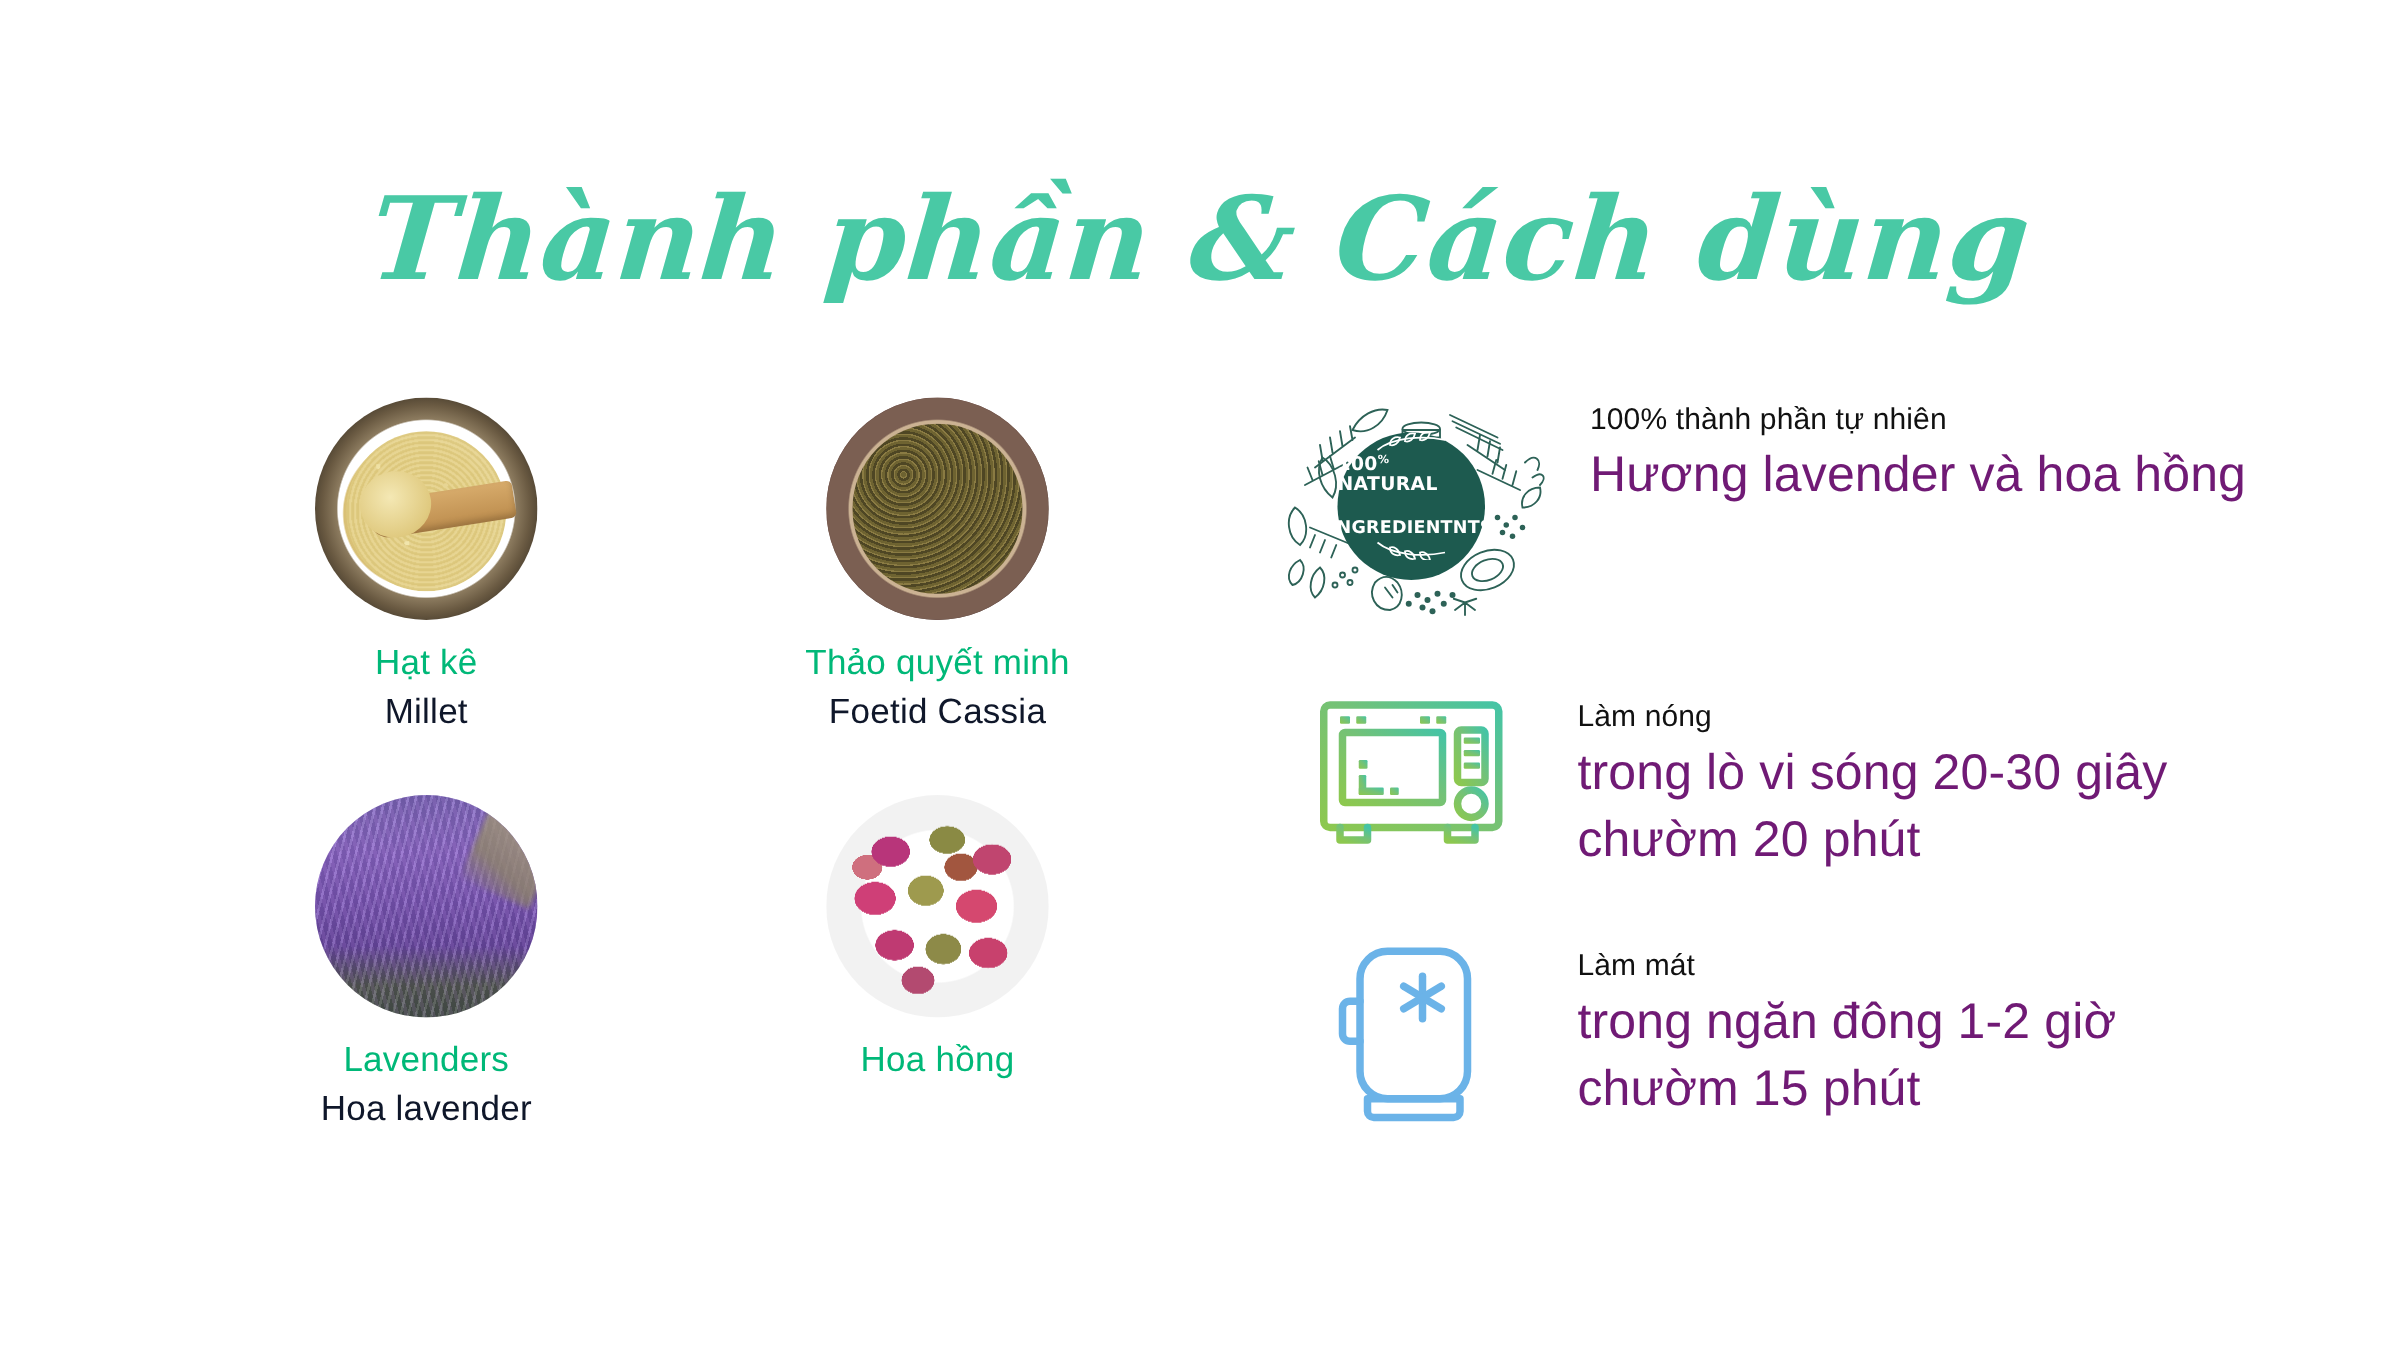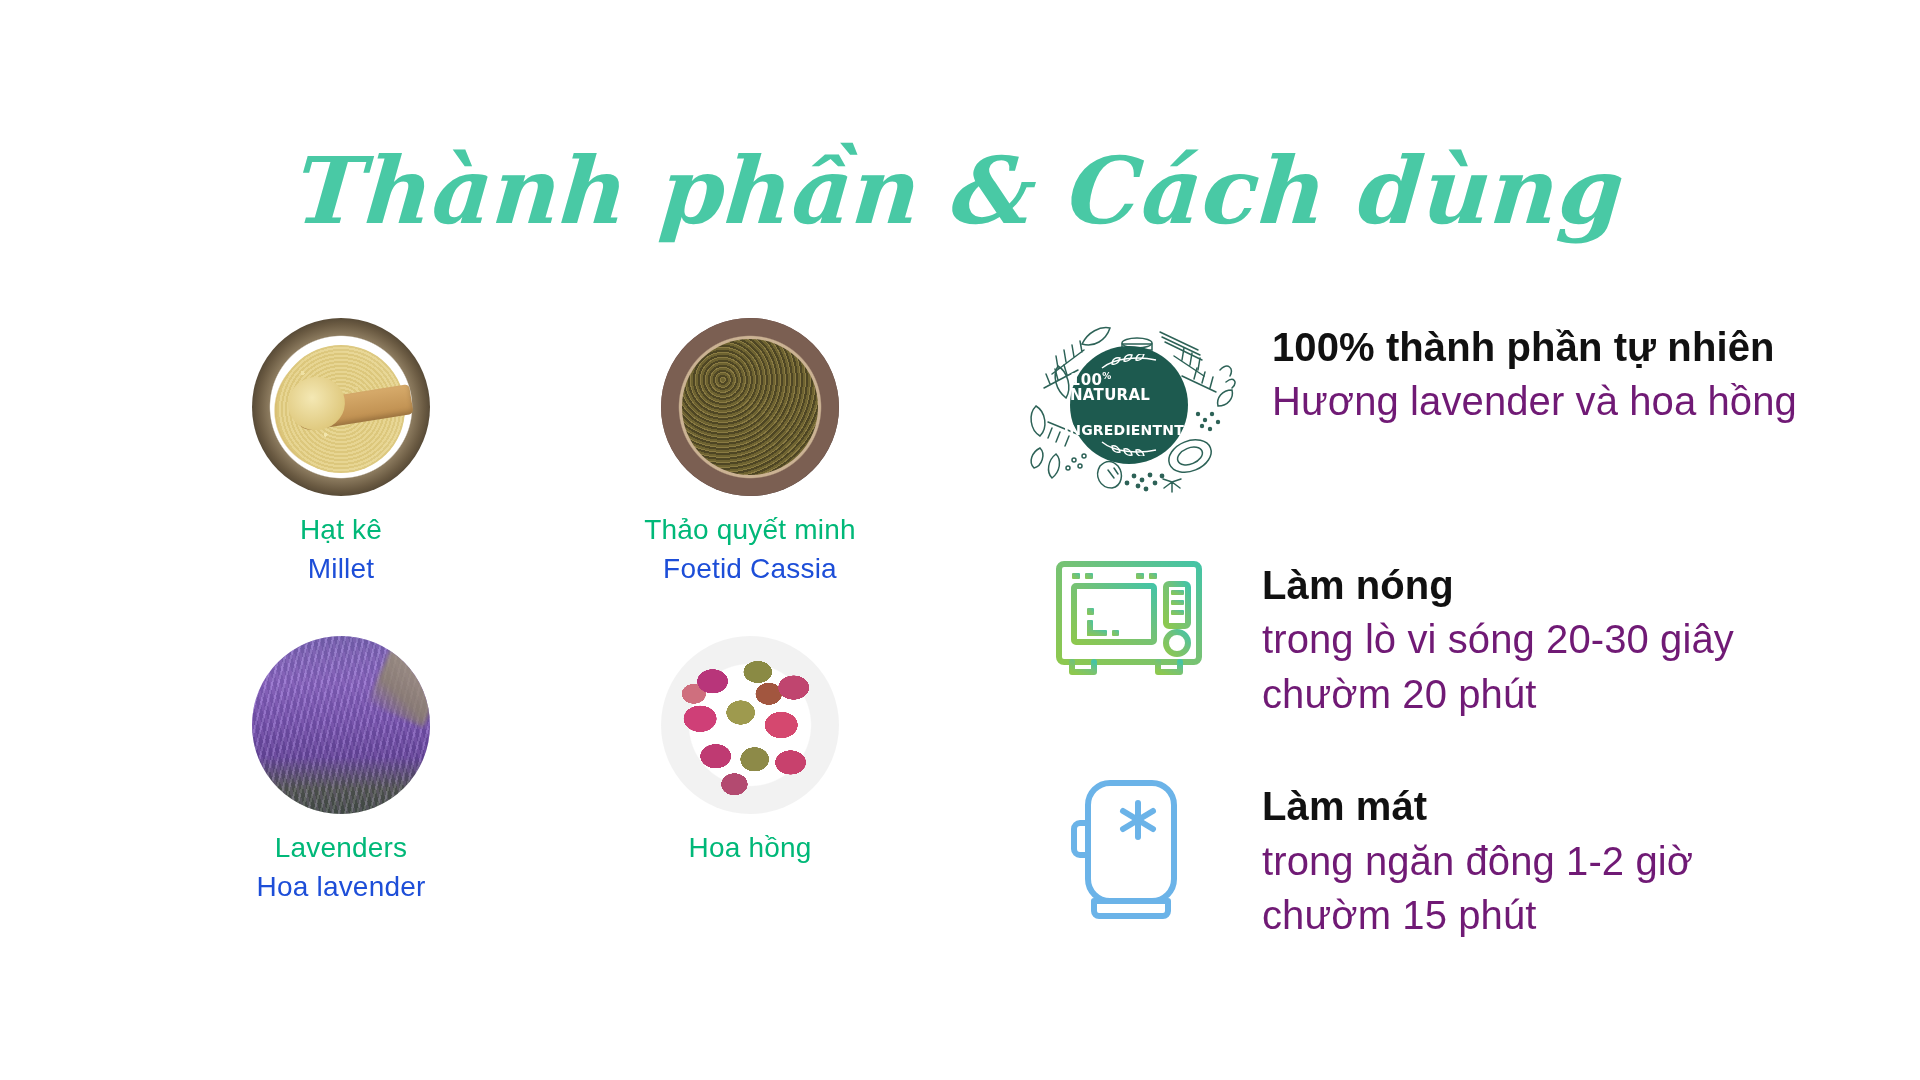--- a/index.html
+++ b/index.html
@@ -156,21 +156,21 @@
   .ing-vi {
     font-size: 28px;
     font-weight: 400;
     color: #00B878;
     line-height: 1.32;
     letter-spacing: .2px;
   }
   .ing-en {
     font-size: 28px;
     font-weight: 400;
-    color: #1d4ed8;
+    color: #0f172a;
     line-height: 1.32;
     letter-spacing: .2px;
     margin-top: 2px;
   }
 
   
   .instructions {
     position: absolute;
     top: 310px;
     left: 1020px;
@@ -187,22 +187,22 @@
     min-width: 218px;
     display: flex;
     justify-content: center;
     align-items: flex-start;
   }
   .instr-icon.badge-slot { padding-top: 0; }
   .instr-icon.dev-slot { padding-top: 8px; }
 
   .instr-text { padding-top: 10px; }
   .instr-title {
-    font-size: 40px;
-    font-weight: 700;
+    font-size: 24px;
+    font-weight: 400;
     color: #111111;
     line-height: 1.36;
     letter-spacing: .1px;
   }
   .instr-line {
     font-size: 40px;
     font-weight: 400;
     color: #701a75;
     line-height: 1.36;
     letter-spacing: .1px;
@@ -216,21 +216,21 @@
   }
   .badge-leaves { position:absolute; inset:0; }
   .badge-disc {
     position:absolute;
     left: 50%; top: 50%;
     transform: translate(-50%,-50%);
     width: 118px; height: 118px;
     border-radius: 50%;
     background: #1d5a4f;
     display:flex; flex-direction:column;
-    align-items:center; justify-content:center;
+    align-items:center; 
     color:#ffffff;
   }
   .badge-l1 {
     font-family: "DejaVu Sans", sans-serif;
     font-size: 15px; font-weight:700; letter-spacing:.3px;
     line-height:1.05;
   }
   .badge-l1 sup { font-size: 9px; }
   .badge-l2 {
     font-family: "DejaVu Sans", sans-serif;

